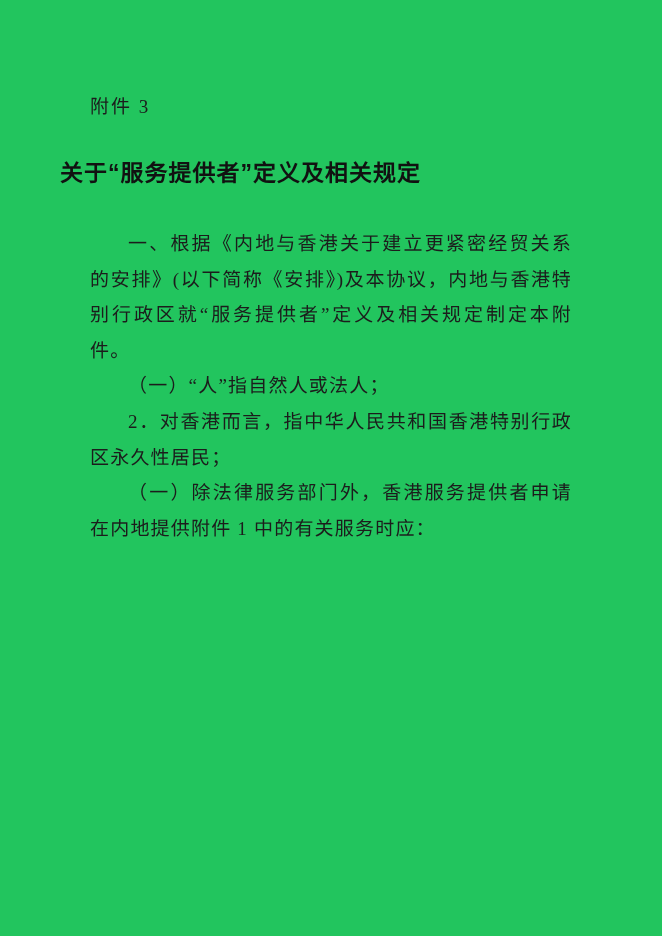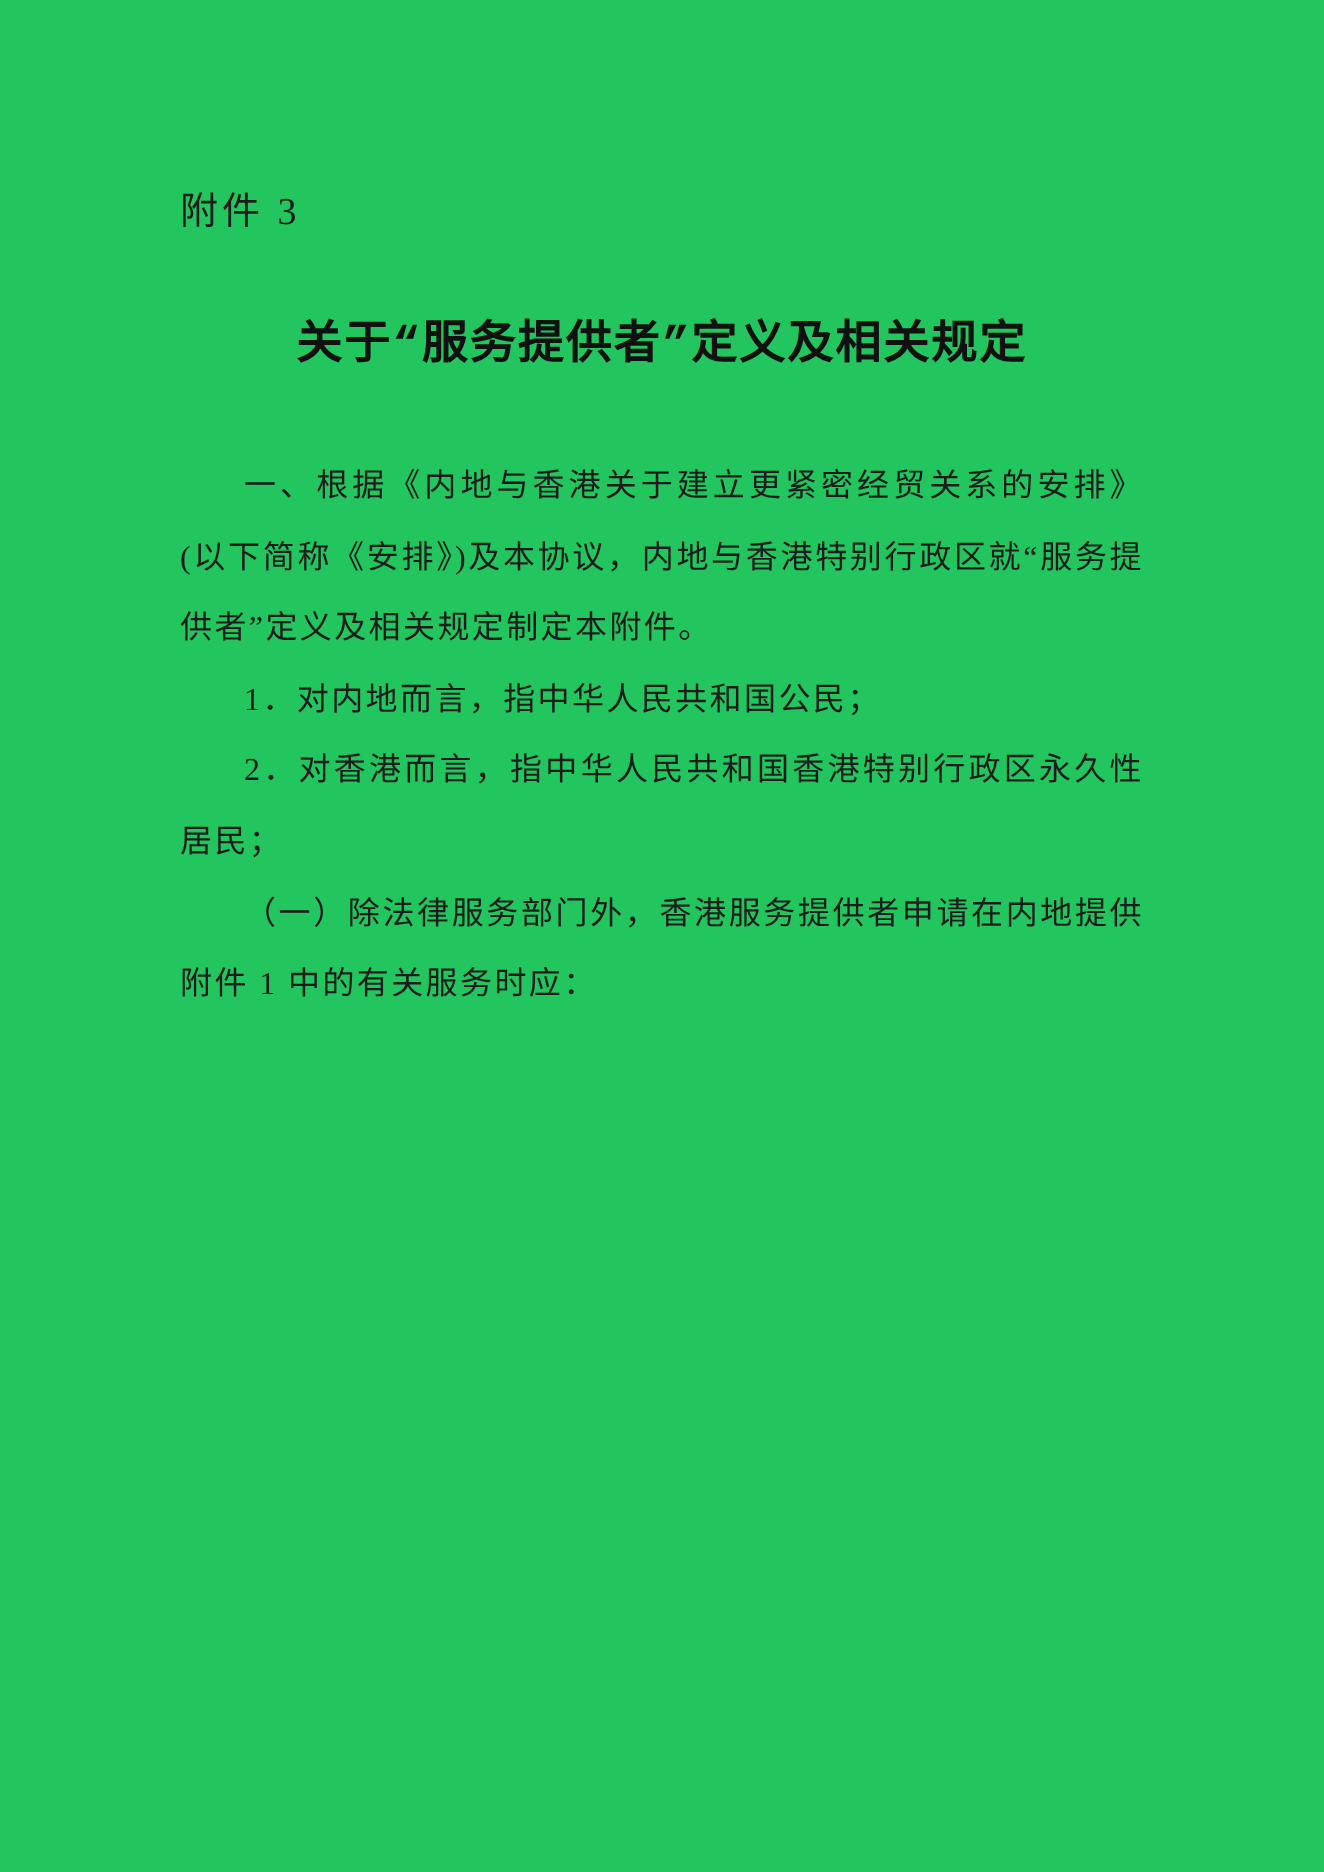--- a/index.html
+++ b/index.html
@@ -25,55 +25,55 @@
     letter-spacing: 2px;
     line-height: 24px;
     white-space: pre;
   }
   .doc-title {
     position: absolute;
     top: 156px;
     left: 60px;
     width: 542px;
     margin: 0;
-    text-align: center;
-    font-family: Liberation Mono, monospace;
+    text-align: left;
+    font-family: Liberation Sans, sans-serif;
     font-weight: 700;
     font-size: 23px;
     line-height: 34px;
     letter-spacing: 1px;
     color: #111111;
   }
   .doc-body {
     position: absolute;
     top: 226px;
     left: 90px;
     width: 482px;
   }
   .doc-body p {
     margin: 0;
     padding: 0;
-    font-size: 16px;
+    font-size: 19px;
     line-height: 35.6px;
     letter-spacing: 1.2px;
     text-align: justify;
     text-justify: inter-character;
     text-indent: 2em;
     word-break: break-all;
   }
 </style>
 </head>
 <body>
 
 <div class="page" style="background: #22c55e; color: rgb(28, 28, 28); padding-left: 47px;">
 
   <div class="attachment-label">附件 3</div>
 
   <h1 class="doc-title" style="color: rgb(17, 17, 17);">关于“服务提供者”定义及相关规定</h1>
 
   <div class="doc-body">
     <p>一、根据《内地与香港关于建立更紧密经贸关系的安排》(以下简称《安排》)及本协议，内地与香港特别行政区就“服务提供者”定义及相关规定制定本附件。</p>
-    <p>1．对内地而言，指中华人民共和国公民；</p>
+    <p>（一）“人”指自然人或法人；</p>
     <p>2．对香港而言，指中华人民共和国香港特别行政区永久性居民；</p>
     <p>（一）除法律服务部门外，香港服务提供者申请在内地提供附件 1 中的有关服务时应：</p>
   </div>
 
 </div>
 
 </body></html>

